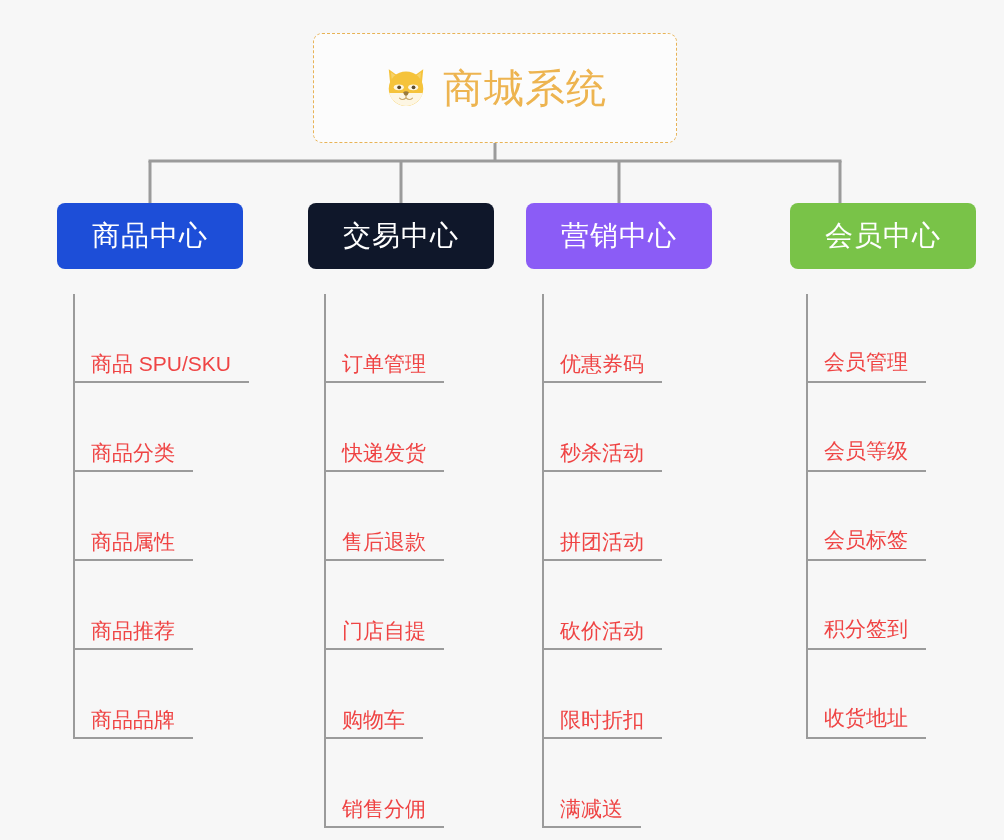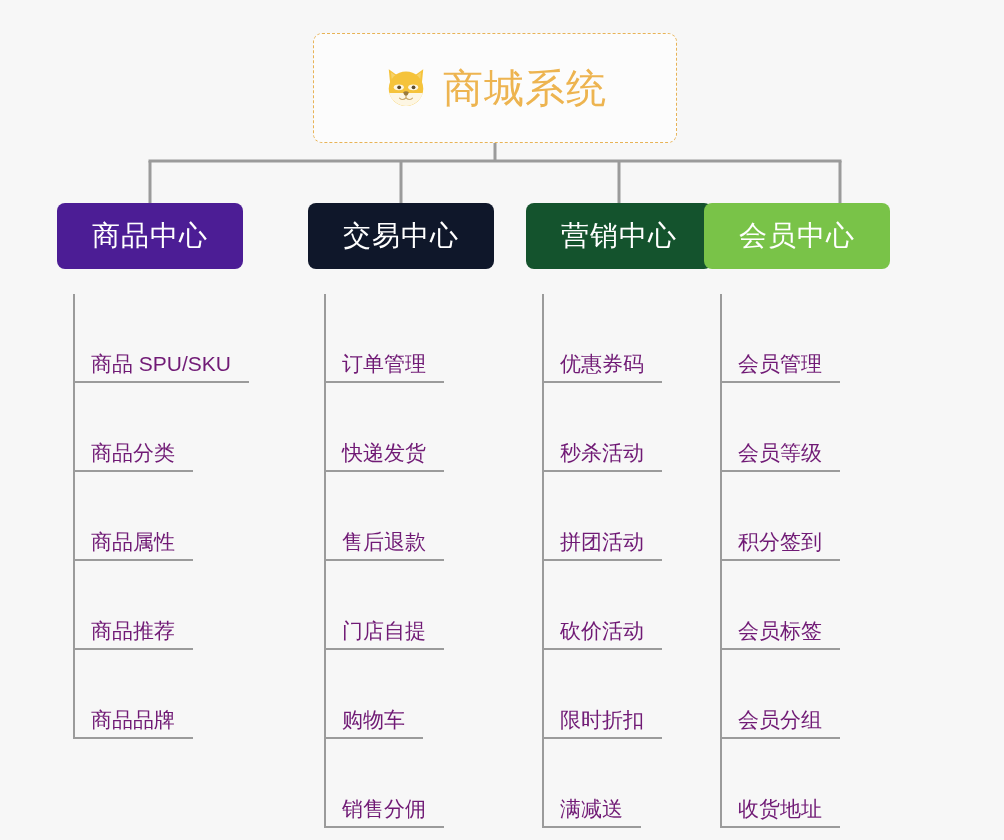--- a/index.html
+++ b/index.html
@@ -86,40 +86,40 @@
   .item {
     position: relative;
     height: 89px;
     display: flex;
     align-items: flex-end;
     box-sizing: border-box;
   }
   .item-label {
     display: inline-block;
     font-size: 21px;
-    color: #701a75;
+    color: #ef4444;
     white-space: nowrap;
     padding: 0 18px 6px 18px;
     border-bottom: 2px solid #9b9b9b;
     line-height: 1.1;
   }
   .spine {
     position: absolute;
     left: 16px;
     top: 0;
     bottom: 0;
     width: 2px;
     background: #9b9b9b;
   }
 
   
   #col-0 { left: 57px;  width: 186px; }
   #col-1 { left: 308px; width: 186px; }
   #col-2 { left: 526px; width: 186px; }
-  #col-3 { left: 704px; width: 186px; }
+  #col-3 { left: 790px; width: 186px; font-family: Liberation Mono, monospace; }
 </style>
 </head>
 <body>
 
 <div id="canvas">
 
   <div class="root-node">
     <svg class="root-icon" viewBox="0 0 64 64">
       <path d="M8 6 L10 26 L22 16 Z" fill="#f5c33b"></path>
       <path d="M56 6 L54 26 L42 16 Z" fill="#f5c33b"></path>
@@ -145,21 +145,21 @@
 
     <line x1="148.5" y1="161" x2="841.5" y2="161" stroke="#9b9b9b" stroke-width="3"></line>
 
     <line x1="150" y1="161" x2="150" y2="204" stroke="#9b9b9b" stroke-width="3"></line>
     <line x1="401" y1="161" x2="401" y2="204" stroke="#9b9b9b" stroke-width="3"></line>
     <line x1="619" y1="161" x2="619" y2="204" stroke="#9b9b9b" stroke-width="3"></line>
     <line x1="840" y1="161" x2="840" y2="204" stroke="#9b9b9b" stroke-width="3"></line>
   </svg>
 
   <div class="column" id="col-0">
-    <div class="cat-box" style="background:#4c1d95">
+    <div class="cat-box" style="background:#1d4ed8">
       <span>商品中心</span>
     </div>
     <div class="items">
       <div class="spine"></div>
       <div class="item">
           <span class="item-label">商品 SPU/SKU</span>
         </div>
       <div class="item">
           <span class="item-label">商品分类</span>
         </div>
@@ -196,21 +196,21 @@
       <div class="item">
           <span class="item-label">购物车</span>
         </div>
       <div class="item">
           <span class="item-label">销售分佣</span>
         </div>
     </div>
   </div>
 
   <div class="column" id="col-2">
-    <div class="cat-box" style="background:#14532d">
+    <div class="cat-box" style="background:#8b5cf6">
       <span>营销中心</span>
     </div>
     <div class="items">
       <div class="spine"></div>
       <div class="item">
           <span class="item-label">优惠券码</span>
         </div>
       <div class="item">
           <span class="item-label">秒杀活动</span>
         </div>
@@ -235,27 +235,24 @@
     </div>
     <div class="items">
       <div class="spine"></div>
       <div class="item">
           <span class="item-label">会员管理</span>
         </div>
       <div class="item">
           <span class="item-label">会员等级</span>
         </div>
       <div class="item">
+          <span class="item-label">会员标签</span>
+        </div>
+      <div class="item">
           <span class="item-label">积分签到</span>
         </div>
       <div class="item">
-          <span class="item-label">会员标签</span>
-        </div>
-      <div class="item">
-          <span class="item-label">会员分组</span>
-        </div>
-      <div class="item">
           <span class="item-label">收货地址</span>
         </div>
     </div>
   </div>
 
 </div>
 
 </body></html>

